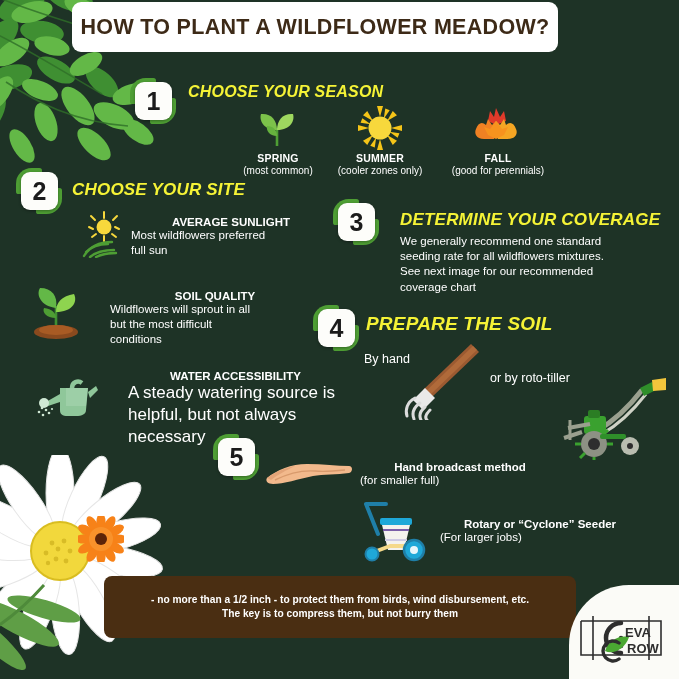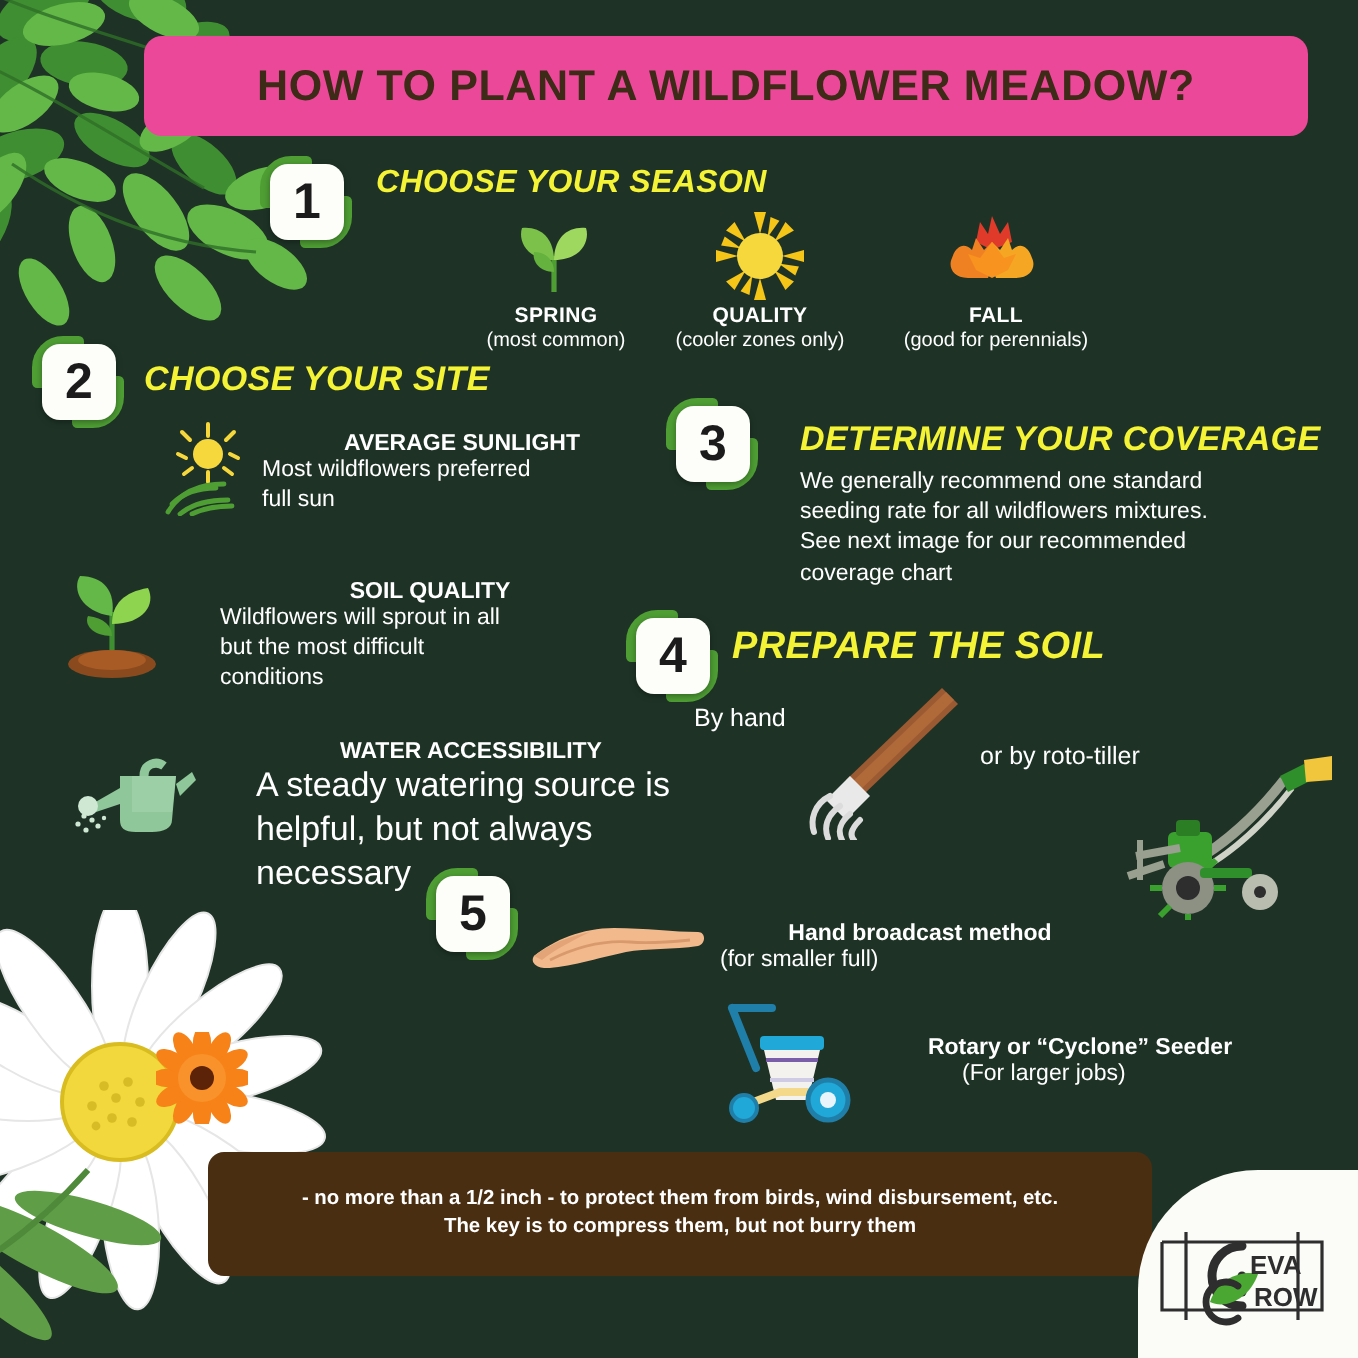--- a/index.html
+++ b/index.html
@@ -11,22 +11,22 @@
   }
   .stage{position:absolute;inset:0;width:679px;height:679px;}
 
   
   .foliage{position:absolute;left:-18px;top:-14px;width:230px;height:230px;pointer-events:none;}
   .daisy{position:absolute;left:-52px;top:455px;width:230px;height:230px;pointer-events:none;}
   .marigold{position:absolute;left:78px;top:516px;width:46px;height:46px;pointer-events:none;}
 
   
   .title-bar{
-    position:absolute;left:72px;top:18px;width:582px;height:50px;
-    background:#ec4899;border-radius:9px;
+    position:absolute;left:72px;top:2px;width:486px;height:50px;
+    background:#ffffff;border-radius:9px;
     display:flex;align-items:center;justify-content:center;
   }
   .title-bar span{
     color:#3d2a17;font-weight:bold;font-size:21.5px;letter-spacing:.3px;
     white-space:nowrap;
   }
 
   
   .badge{position:absolute;width:46px;height:46px;}
   .badge .leafA,.badge .leafB{position:absolute;width:26px;height:26px;background:#4e9e34;}
@@ -148,21 +148,21 @@
           <polygon points="-2.4,-20 2.4,-20 0,-10"></polygon>
           <polygon points="-2.4,20 2.4,20 0,10"></polygon>
           <polygon points="-20,-2.4 -20,2.4 -10,0"></polygon>
           <polygon points="20,-2.4 20,2.4 10,0"></polygon>
         </g>
       </g>
     </g>
     <circle cx="23" cy="22" r="11.5" fill="#f7d83c"></circle>
   </svg>
   <div class="caption" style="left:330px;top:152px;width:100px;">
-    <b>QUALITY</b>
+    <b>SUMMER</b>
     <span>(cooler zones only)</span>
   </div>
 
   <svg style="position:absolute;left:470px;top:105px;width:52px;height:45px;" viewBox="0 0 52 45">
     <path d="M26 3 L30 12 L34 6 L36 16 L26 20 L18 16 L20 6 L24 12 Z" fill="#e03a2a"></path>
     <path d="M14 34 C6 34 4 28 6 24 C8 18 12 16 16 20 L18 14 L22 20 L26 16 L28 24 L24 34 Z" fill="#f08123"></path>
     <path d="M38 34 C46 34 48 28 46 24 C44 18 40 16 36 20 L34 14 L30 20 L26 16 L24 24 L28 34 Z" fill="#f5a623"></path>
     <path d="M26 16 L32 24 L38 22 L34 30 L26 34 L18 30 L14 22 L20 24 Z" fill="#f7931e"></path>
   </svg>
   <div class="caption" style="left:442px;top:152px;width:112px;">
@@ -256,21 +256,21 @@
 coverage chart</div>
 
   <div class="badge" style="left:313px;top:305px;">
     <div class="leafA"></div>
     <div class="leafB"></div>
     <div class="card">
       <span>4</span>
     </div>
   </div>
   <div class="step-head" style="left:366px;top:313px;font-size:19px;">PREPARE THE SOIL</div>
-  <div class="plain" style="left:347px;top:352px;text-align:right;">By hand</div>
+  <div class="plain" style="left:364px;top:352px;text-align:right;">By hand</div>
   <div class="plain" style="left:490px;top:371px;">or by roto-tiller</div>
 
   <svg style="position:absolute;left:395px;top:340px;width:90px;height:80px;" viewBox="0 0 90 80">
     <path d="M76 4 L84 12 L36 58 L28 50 Z" fill="#9b5a31"></path>
     <path d="M78 6 L82 10 L34 56 L30 52 Z" fill="#b06a3a"></path>
     <path d="M30 48 L40 58 L28 70 L18 60 Z" fill="#e9e9e9"></path>
     <g stroke="#dcdcdc" stroke-width="3" fill="none" stroke-linecap="round">
       <path d="M20 58 C12 62 10 70 12 76"></path>
       <path d="M25 63 C18 68 17 74 19 79"></path>
       <path d="M30 67 C24 72 24 76 26 80"></path>
@@ -327,21 +327,21 @@
     <path d="M30 25 L58 25 L52 50 L36 50 Z" fill="#f4f2ee"></path>
     <path d="M31 30 L57 30" stroke="#7b5ea8" stroke-width="2"></path>
     <path d="M33 40 L55 40" stroke="#cfcbe4" stroke-width="2"></path>
     <path d="M22 52 L38 46 L56 46 L62 52" stroke="#f5d98a" stroke-width="4" fill="none" stroke-linejoin="round"></path>
     <circle cx="62" cy="50" r="10" fill="#1fa8d8" stroke="#1f7fa8" stroke-width="2.5"></circle>
     <circle cx="62" cy="50" r="4" fill="#e8f6fb"></circle>
     <circle cx="20" cy="54" r="6.5" fill="#1fa8d8" stroke="#1f7fa8" stroke-width="2"></circle>
   </svg>
   <div style="position:absolute;left:440px;top:518px;width:200px;">
     <div class="sub-title">Rotary or “Cyclone” Seeder</div>
-    <div style="color:#fff;font-size:11.5px;line-height:1.3;margin-left:41px;">(For larger jobs)</div>
+    <div style="color:#fff;font-size:11.5px;line-height:1.3;">(For larger jobs)</div>
   </div>
 
   <svg class="daisy" viewBox="0 0 230 230">
     <g fill="#ffffff" stroke="#e6e6e6" stroke-width="1">
       <g transform="translate(112,96)">
         <ellipse cx="0" cy="-58" rx="14" ry="46"></ellipse>
         <ellipse cx="0" cy="-58" rx="14" ry="46" transform="rotate(25)"></ellipse>
         <ellipse cx="0" cy="-58" rx="14" ry="46" transform="rotate(50)"></ellipse>
         <ellipse cx="0" cy="-58" rx="14" ry="46" transform="rotate(75)"></ellipse>
         <ellipse cx="0" cy="-58" rx="14" ry="46" transform="rotate(100)"></ellipse>

